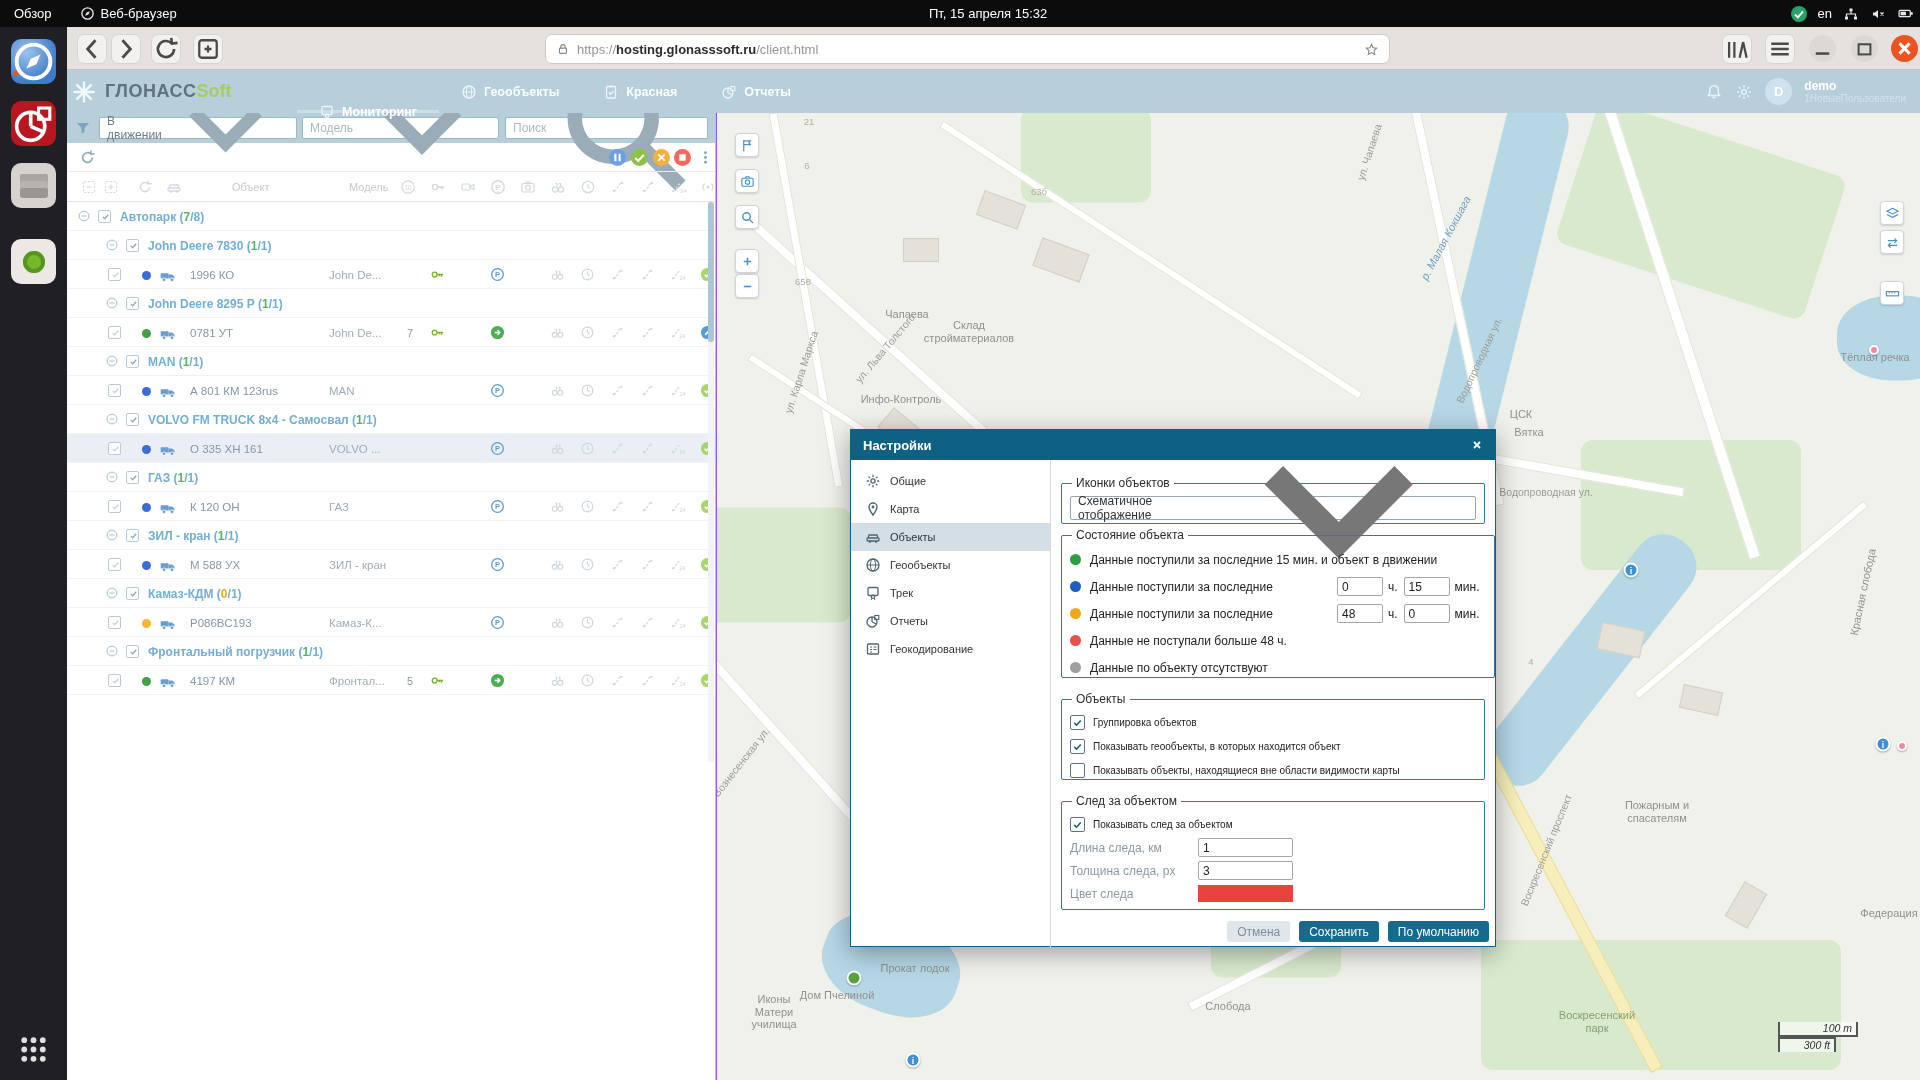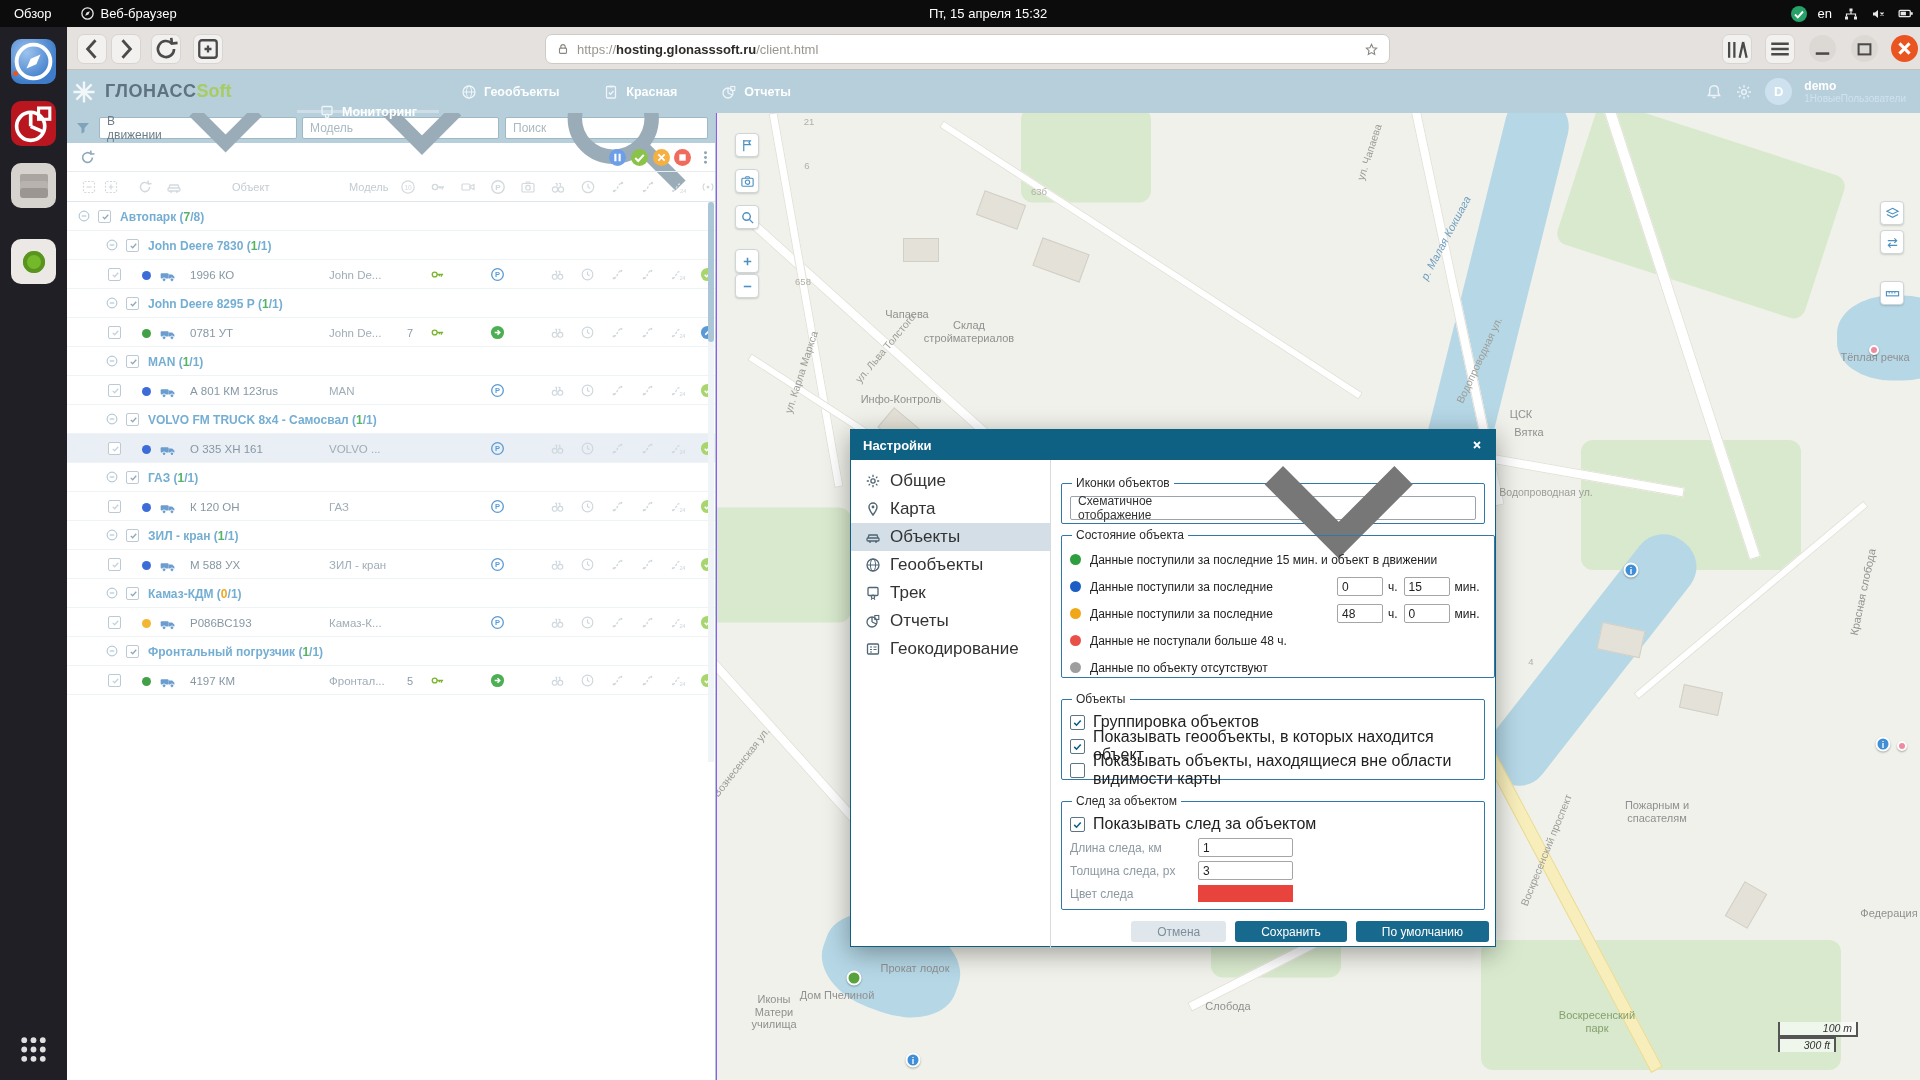--- a/index.html
+++ b/index.html
@@ -105,43 +105,43 @@
   .mapbtn{position:absolute;width:24px;height:24px;background:#fff;border:1px solid #cfd6da;border-radius:4px;display:flex;align-items:center;justify-content:center;color:#4d90c2;box-shadow:0 1px 2px rgba(0,0,0,.15);}
   .scalebox{position:absolute;right:62px;bottom:28px;text-align:right;font-style:italic;}
   .sc{border:2px solid #555;border-top:none;background:rgba(255,255,255,.6);font-size:10.5px;color:#333;padding:0 4px 1px;line-height:12px;}
   .sc.ft{border-top:2px solid #555;border-bottom:none;width:58px;}
   .sc.m{width:80px;}
   
   .dialog{position:absolute;left:850px;top:429px;width:646px;height:518px;background:#fff;border:1px solid #0f6183;box-shadow:0 6px 24px rgba(0,0,0,.35);z-index:70;}
   .dlg-title{position:absolute;left:0;top:0;width:100%;height:30px;background:#0f6183;color:#fff;display:flex;align-items:center;padding:0 12px;font-size:13px;font-weight:bold;}
   .dlg-close{position:absolute;right:10px;top:7px;width:16px;height:16px;color:#fff;}
   .dlg-nav{position:absolute;left:0;top:30px;width:200px;height:488px;border-right:1px solid #d6dbde;padding-top:7px;}
-  .dnav-item{height:28px;display:flex;align-items:center;gap:9px;padding-left:14px;font-size:17px;color:#333;}
+  .dnav-item{height:28px;display:flex;align-items:center;gap:9px;padding-left:14px;font-size:11px;color:#333;}
   .dnav-item .svgi{color:#4f6673;}
   .dnav-item.active{background:#d3dee7;}
   .dlg-body{position:absolute;left:200px;top:30px;width:446px;height:488px;}
   fieldset{position:absolute;left:10px;width:424px;border:1px solid #3178a9;border-radius:2px;margin:0;padding:4px 8px 8px;}
   legend{font-size:12px;color:#2b2b2b;padding:0 4px;margin-left:2px;}
   .dsel{height:24px;border:1px solid #9aa4aa;border-radius:2px;display:flex;align-items:center;padding:0 7px;font-size:12px;color:#333;margin-top:2px;}
   .dsel .sp{flex:1;}
   .dsel .svgi{width:13px;height:13px;color:#777;}
   .strow{display:flex;align-items:center;height:27px;font-size:12px;color:#222;}
   .stdot{width:11px;height:11px;border-radius:50%;margin-right:9px;flex:0 0 auto;}
   .sttext{width:247px;}
   .stin{width:46px;height:19px;border:1px solid #a5a5a5;border-radius:2px;font-size:12px;padding:0 4px;color:#222;}
   .stunit{margin:0 6px 0 5px;}
-  .ckrow{display:flex;align-items:center;height:24px;font-size:16px;color:#222;gap:8px;}
+  .ckrow{display:flex;align-items:center;height:24px;font-size:10px;color:#222;gap:8px;}
   .ckbox{width:15px;height:15px;border:1px solid #5c7584;border-radius:2px;background:#fff;flex:0 0 auto;display:flex;align-items:center;justify-content:center;}
   .ckbox .svgi{width:12px;height:12px;color:#0d5e86;}
   .tfrow{display:flex;align-items:center;height:23px;font-size:12px;color:#8d99a1;}
   .tfrow .lbl{width:128px;}
   .tfin{width:95px;height:19px;border:1px solid #a5a5a5;border-radius:2px;font-size:12px;padding:0 4px;color:#222;}
   .swatch{width:95px;height:17px;border:1px solid #b55;}
   .dlg-btns{position:absolute;right:8px;bottom:6px;display:flex;gap:9px;}
-  .dbtn{height:21px;border-radius:3px;font-size:12px;display:flex;align-items:center;padding:0 26px;}
+  .dbtn{height:21px;border-radius:3px;font-size:12px;display:flex;align-items:center;padding:0 10px;}
   .dbtn.ghost{background:#dfe7ec;color:#7d8e99;}
   .dbtn.teal{background:#17698e;color:#fff;}
 </style>
 </head>
 <body>
 
 <div class="screen">
 
   <div class="topbar">
     <div class="tb-item">

